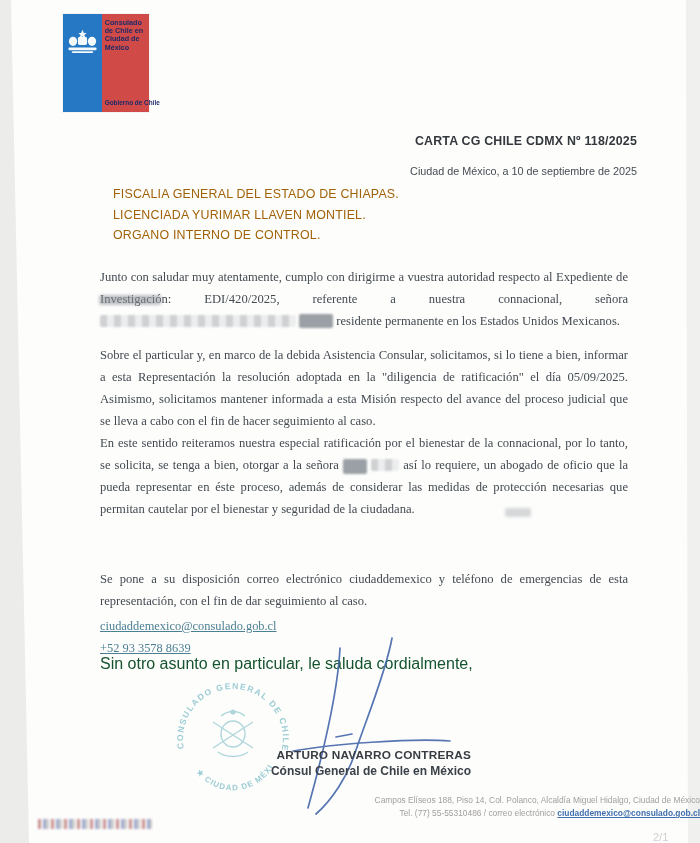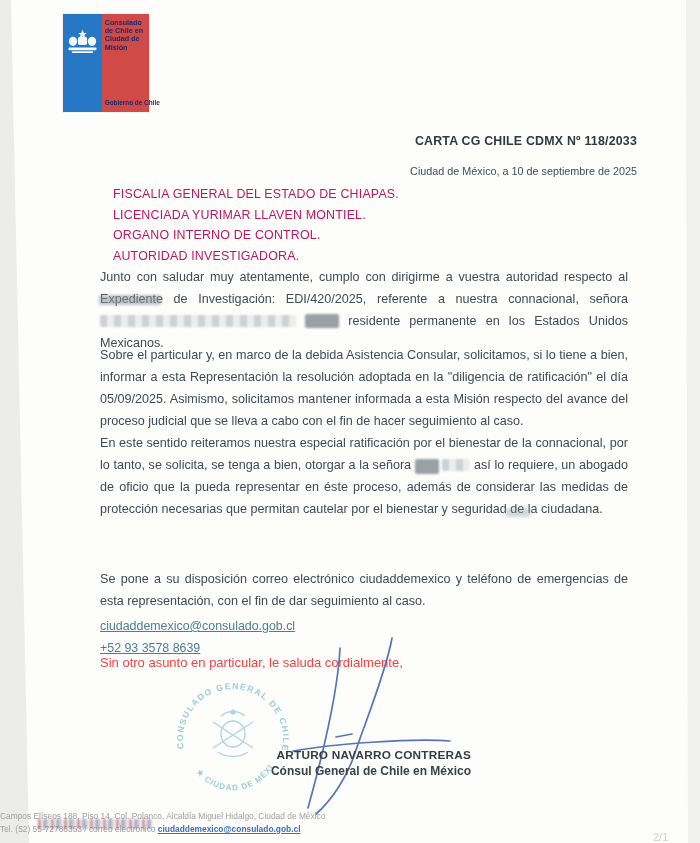--- a/index.html
+++ b/index.html
@@ -18,28 +18,28 @@
   .logo-title{position:absolute;left:3px;top:5px;right:2px;font-size:7.2px;line-height:8.2px;
               font-weight:bold;color:#1c2a68;}
   .logo-gov{position:absolute;left:3px;bottom:6px;right:0;font-size:6.4px;font-weight:bold;color:#1c2a68;white-space:nowrap;}
   .crest{position:absolute;left:3px;top:14px;width:33px;height:30px;}
   
   .ref-block{position:absolute;top:134px;right:63px;text-align:right;}
   .ref-number{font-size:12.4px;font-weight:bold;color:#33383d;letter-spacing:0.2px;}
   .date-line{font-size:10.8px;margin-top:17px;color:#454c53;}
   
   .recipient{position:absolute;left:113px;top:184px;font-size:12.4px;line-height:20.5px;
-             color:#be185d;letter-spacing:0.2px;}
+             color:#a16207;letter-spacing:0.2px;}
   
   .body-text{position:absolute;left:100px;width:528px;font-size:12.6px;line-height:22px;
-             text-align:justify;color:#434a51;}
+             text-align:justify;color:#434a51;font-family:Liberation Serif, serif;}
   .p1{top:266px;}
   .p23{top:344px;}
   .p4{top:568px;}
-  .closing{position:absolute;left:100px;top:655px;font-size:13px;color:#ef4444;}
+  .closing{position:absolute;left:100px;top:655px;font-size:16px;color:#14532d;}
   .contact-links{margin-top:3px;}
   .contact-links a{display:block;color:#4b7f93;text-decoration:underline;font-size:12.4px;
                    line-height:22px;}
   
   .redact{display:inline-block;vertical-align:-2px;height:12px;border-radius:2px;
           background:repeating-linear-gradient(90deg,rgba(120,126,133,0.35) 0 7px,rgba(190,193,197,0.25) 7px 14px);
           filter:blur(1.3px);}
   .redact-dark{display:inline-block;vertical-align:-3px;width:34px;height:14px;border-radius:2px;
           background:#9aa0a5;filter:blur(1.2px);}
   .smudge{position:absolute;filter:blur(1.6px);background:#8d9399;opacity:0.55;border-radius:2px;}
@@ -47,22 +47,22 @@
   .smudge-2{left:505px;top:508px;width:26px;height:9px;opacity:0.35;}
   
   .stamp{position:absolute;left:168px;top:672px;width:130px;height:130px;opacity:0.85;}
   
   .signature{position:absolute;left:260px;top:628px;width:220px;height:195px;pointer-events:none;}
   
   .signer{position:absolute;left:225px;top:748px;width:246px;text-align:right;z-index:3;}
   .signer-name{font-size:11.8px;font-weight:bold;color:#363c42;letter-spacing:0.2px;}
   .signer-title{font-size:12px;font-weight:bold;color:#3a4148;margin-top:2px;}
   
-  .page-footer{position:absolute;left:0;right:0;top:794px;text-align:left;
-               font-size:8.4px;line-height:13px;color:#a19f9a;margin-top:16px;}
+  .page-footer{position:absolute;left:0;right:0;top:794px;text-align:right;
+               font-size:8.4px;line-height:13px;color:#a19f9a;}
   .page-footer .f-email{color:#3f6fae;font-weight:bold;text-decoration:underline;}
   
   .scan-artifact{position:absolute;left:38px;top:819px;width:114px;height:10px;filter:blur(1.1px);
     background:repeating-linear-gradient(90deg,rgba(160,60,60,0.55) 0 3px,rgba(240,240,240,0.1) 3px 5px,
                rgba(70,90,160,0.5) 5px 8px,rgba(150,150,150,0.45) 8px 11px,rgba(240,240,240,0.1) 11px 13px);}
   .page-indicator{position:absolute;left:653px;top:831px;font-size:11px;color:#cfcfcf;}
 </style>
 </head>
 <body>
 
@@ -78,35 +78,34 @@
           <polygon points="20,1 21.6,5 25,5 22.3,7.3 23.4,11 20,8.8 16.6,11 17.7,7.3 15,5 18.4,5"></polygon>
           <ellipse cx="8.5" cy="15" rx="5" ry="5.6"></ellipse>
           <ellipse cx="31.5" cy="15" rx="5" ry="5.6"></ellipse>
           <rect x="14.5" y="9.5" width="11" height="10" rx="2.2"></rect>
           <rect x="3" y="22.5" width="34" height="3.4" rx="1.2"></rect>
           <rect x="7" y="27" width="26" height="2" rx="1"></rect>
         </g>
       </svg>
     </div>
     <div class="red" style="background:#d04a48;">
-      <div class="logo-title">Consulado de Chile en Ciudad de Misión</div>
+      <div class="logo-title">Consulado de Chile en Ciudad de México</div>
       <div class="logo-gov">Gobierno de Chile</div>
     </div>
   </div>
 
   <div class="ref-block">
-    <div class="ref-number">CARTA CG CHILE CDMX Nº 118/2033</div>
+    <div class="ref-number">CARTA CG CHILE CDMX Nº 118/2025</div>
     <div class="date-line">Ciudad de México, a 10 de septiembre de 2025</div>
   </div>
 
   <div class="recipient">
     <div>FISCALIA GENERAL DEL ESTADO DE CHIAPAS.</div>
     <div>LICENCIADA YURIMAR LLAVEN MONTIEL.</div>
     <div>ORGANO INTERNO DE CONTROL.</div>
-    <div>AUTORIDAD INVESTIGADORA.</div>
   </div>
 
   <div class="body-text p1">
     <span>Junto con saludar muy atentamente, cumplo con dirigirme a vuestra autoridad respecto al Expediente de Investigación: EDI/420/2025, referente a nuestra connacional, señora</span>
     <span class="redact" style="width:196px;"></span>
     <span class="redact-dark"></span>
     <span>residente permanente en los Estados Unidos Mexicanos.</span>
   </div>
   <div class="smudge smudge-1"></div>
 
@@ -159,20 +158,20 @@
   </svg>
 
   <div class="signer">
     <div class="signer-name">ARTURO NAVARRO CONTRERAS</div>
     <div class="signer-title">Cónsul General de Chile en México</div>
   </div>
 
   <div class="page-footer">
     <div>Campos Elíseos 188, Piso 14, Col. Polanco, Alcaldía Miguel Hidalgo, Ciudad de México</div>
     <div>
-      <span>Tel. (52) 55-72786353 / correo electrónico </span><span class="f-email">ciudaddemexico@consulado.gob.cl</span>
+      <span>Tel. (77) 55-55310486 / correo electrónico </span><span class="f-email">ciudaddemexico@consulado.gob.cl</span>
     </div>
   </div>
 
   <div class="scan-artifact"></div>
   <div class="page-indicator">2/1</div>
 
 </div>
 
 </body></html>

